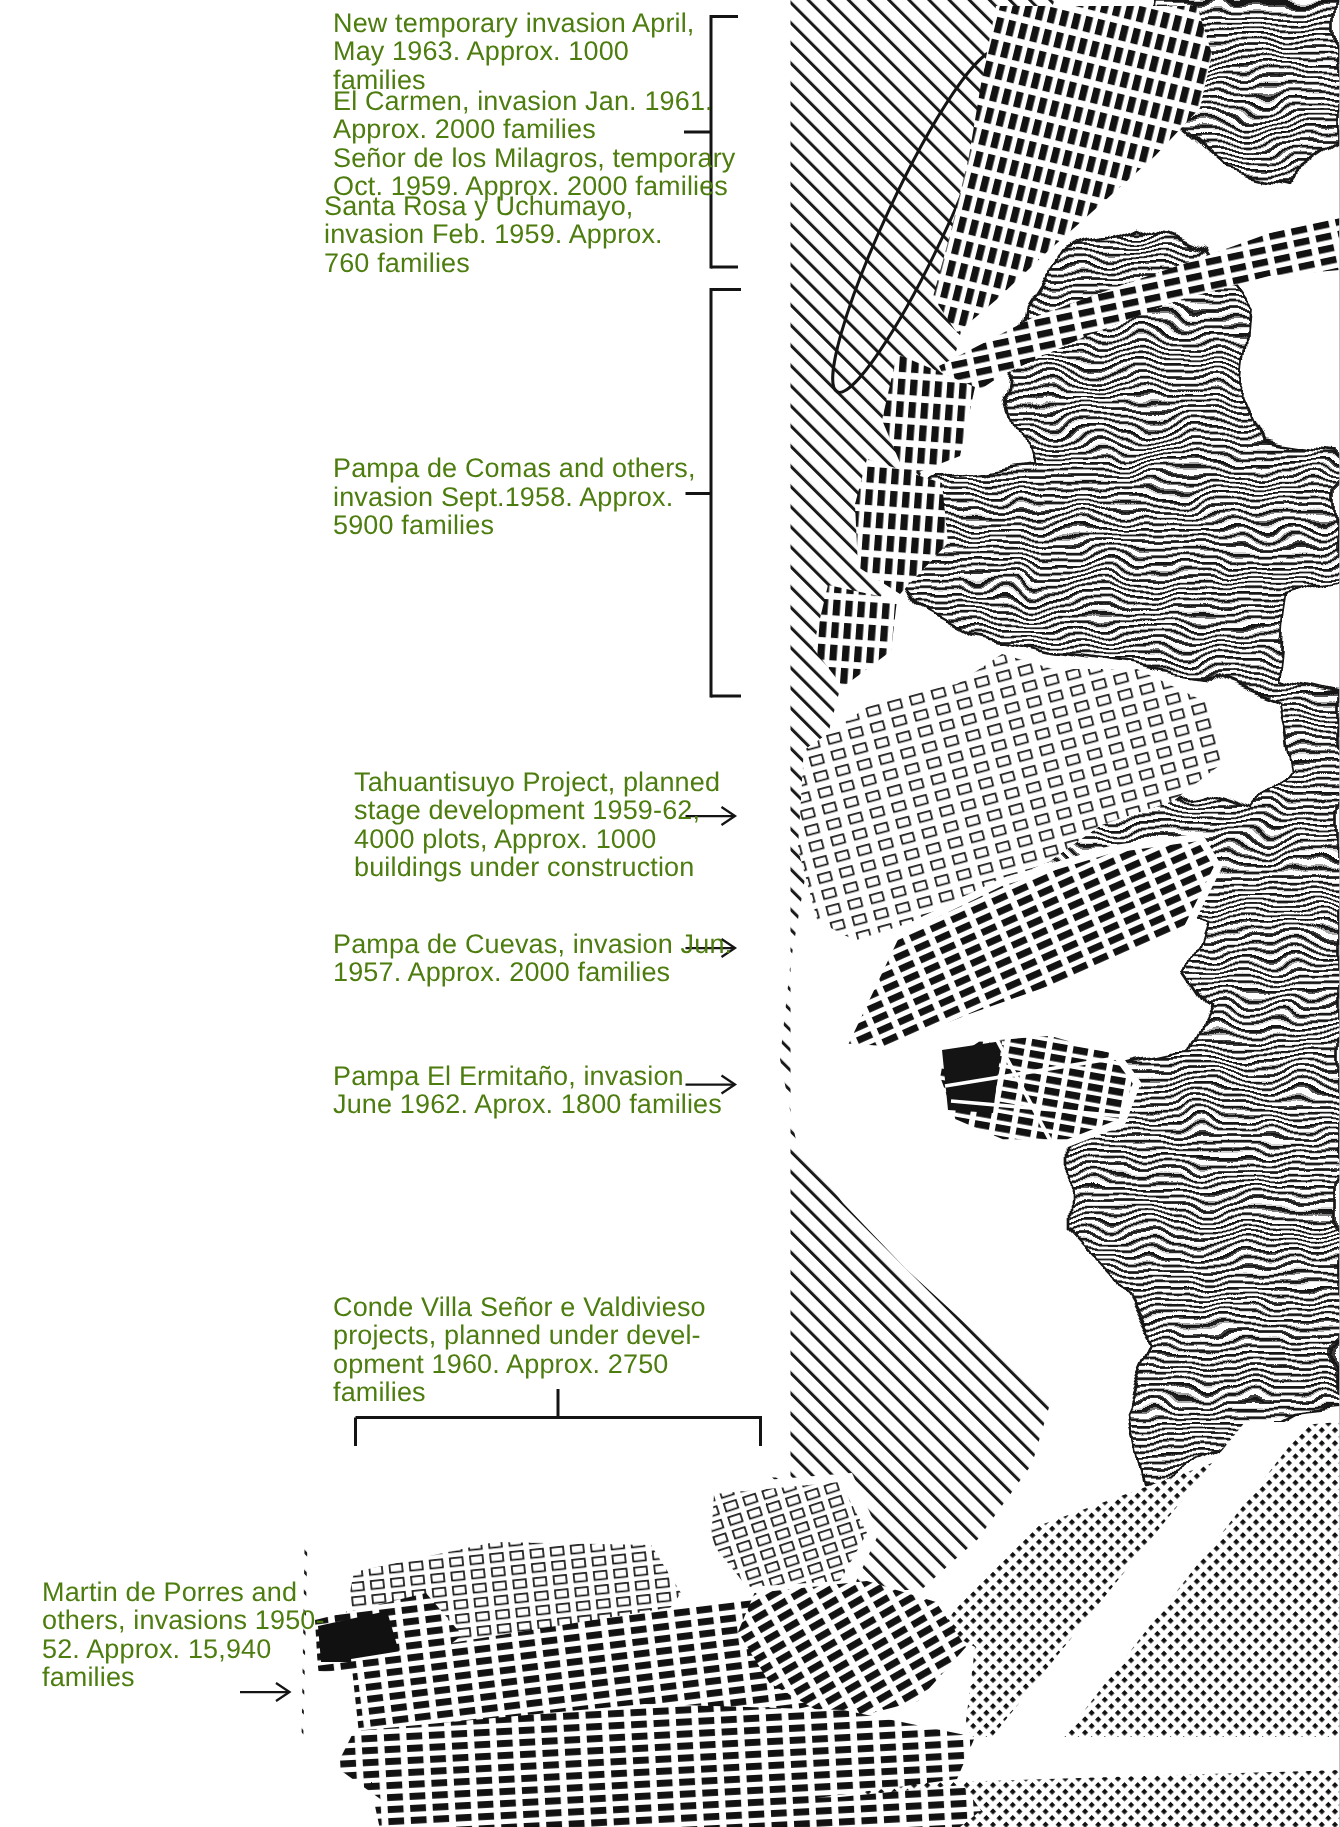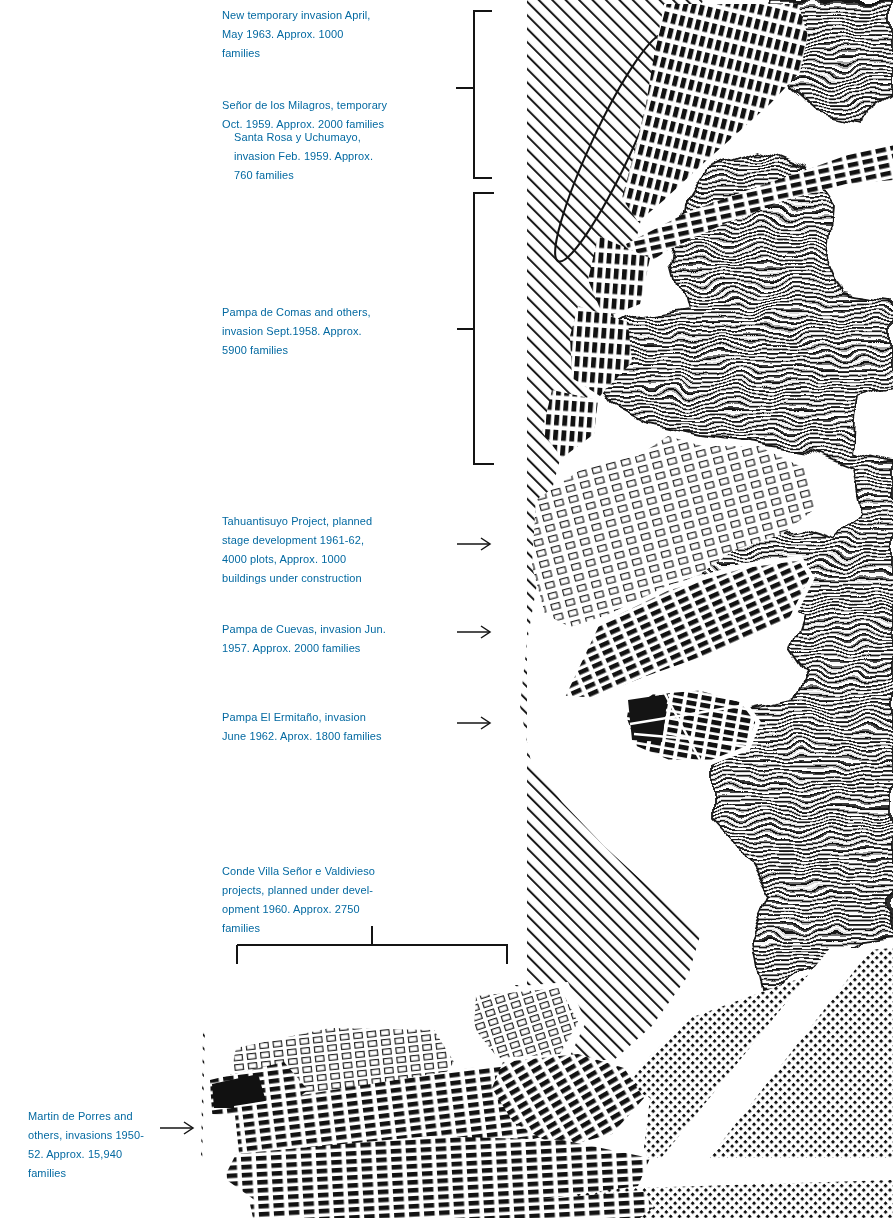--- a/index.html
+++ b/index.html
@@ -6,22 +6,22 @@
   #page{
     position:relative;
     width:893px;height:1218px;
     background:#ffffff;
     overflow:hidden;
     font-family:"Liberation Sans","DejaVu Sans",sans-serif;
   }
   #mapsvg{position:absolute;left:0;top:0;}
   .maplabel{
     position:absolute;
-    color:#0369a1;
-    font-size:11px;
+    color:#4d7c0f;
+    font-size:18px;
     line-height:19px;
     letter-spacing:0.1px;
     white-space:nowrap;
   }
   .maplabel .ln{display:block;}
 </style>
 </head>
 <body>
 
 <div id="page">
@@ -194,54 +194,58 @@
           <path d="M184,1122 L193,1128 L184,1134"></path>
     </g>
   </g>
 </svg>
 
 <div class="maplabel" style="left:222px;top:6px">
   <span class="ln">New temporary invasion April,</span>
   <span class="ln">May 1963. Approx. 1000</span>
   <span class="ln">families</span>
 </div>
+<div class="maplabel" style="left:222px;top:58px">
+  <span class="ln">El Carmen, invasion Jan. 1961.</span>
+  <span class="ln">Approx. 2000 families</span>
+</div>
 <div class="maplabel" style="left:222px;top:96px">
   <span class="ln">Señor de los Milagros, temporary</span>
   <span class="ln">Oct. 1959. Approx. 2000 families</span>
 </div>
-<div class="maplabel" style="left:234px;top:128px">
+<div class="maplabel" style="left:216px;top:128px">
   <span class="ln">Santa Rosa y Uchumayo,</span>
   <span class="ln">invasion Feb. 1959. Approx.</span>
   <span class="ln">760 families</span>
 </div>
 <div class="maplabel" style="left:222px;top:303px">
   <span class="ln">Pampa de Comas and others,</span>
   <span class="ln">invasion Sept.1958. Approx.</span>
   <span class="ln">5900 families</span>
 </div>
-<div class="maplabel" style="left:222px;top:512px">
+<div class="maplabel" style="left:236px;top:512px">
   <span class="ln">Tahuantisuyo Project, planned</span>
-  <span class="ln">stage development 1961-62,</span>
+  <span class="ln">stage development 1959-62,</span>
   <span class="ln">4000 plots, Approx. 1000</span>
   <span class="ln">buildings under construction</span>
 </div>
 <div class="maplabel" style="left:222px;top:620px">
   <span class="ln">Pampa de Cuevas, invasion Jun.</span>
   <span class="ln">1957. Approx. 2000 families</span>
 </div>
 <div class="maplabel" style="left:222px;top:708px">
   <span class="ln">Pampa El Ermitaño, invasion</span>
   <span class="ln">June 1962. Aprox. 1800 families</span>
 </div>
 <div class="maplabel" style="left:222px;top:862px">
   <span class="ln">Conde Villa Señor e Valdivieso</span>
   <span class="ln">projects, planned under devel-</span>
   <span class="ln">opment 1960. Approx. 2750</span>
   <span class="ln">families</span>
 </div>
-<div class="maplabel" style="left:28px;top:1107px">
+<div class="maplabel" style="left:28px;top:1052px">
   <span class="ln">Martin de Porres and</span>
   <span class="ln">others, invasions 1950-</span>
   <span class="ln">52. Approx. 15,940</span>
   <span class="ln">families</span>
 </div>
 
 </div>
 
 </body></html>

